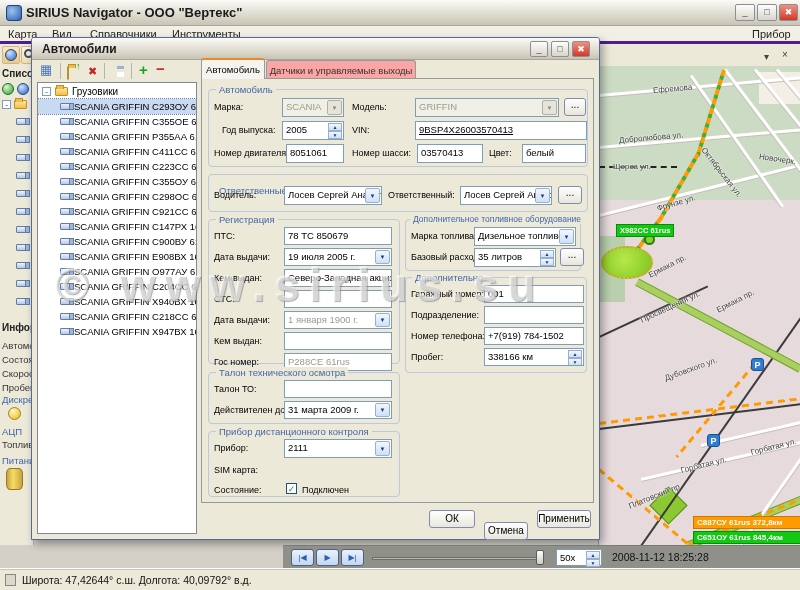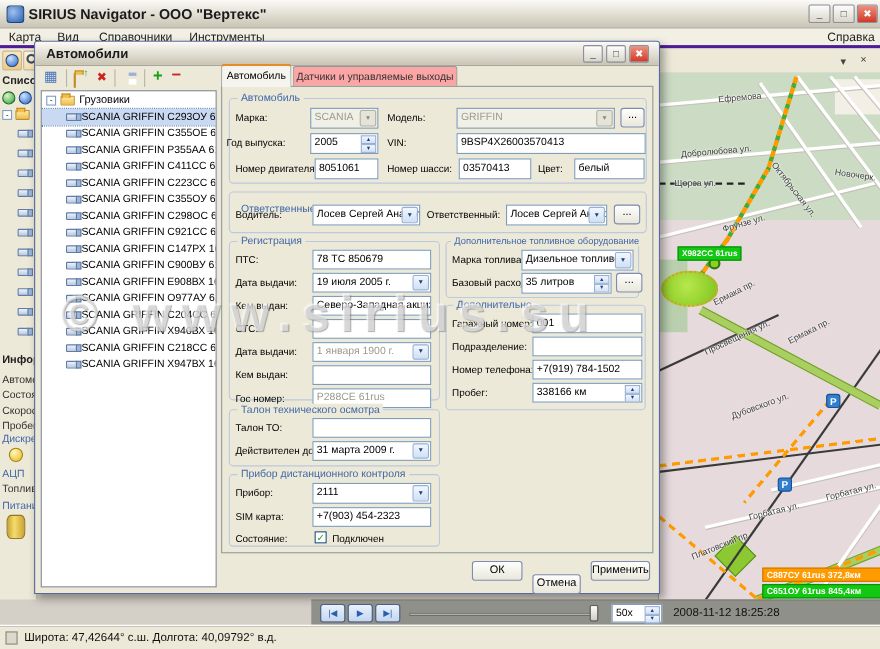--- a/index.html
+++ b/index.html
@@ -147,21 +147,21 @@
   <div class="abs winbtn" style="left:735px;">_</div>
   <div class="abs winbtn" style="left:757px;">□</div>
   <div class="abs winbtn close" style="left:779px;width:19px;">✖</div>
 </div>
 
 <div class="abs" id="menubar">
   <span class="abs menu-item" style="left:8px;">Карта</span>
   <span class="abs menu-item" style="left:52px;">Вид</span>
   <span class="abs menu-item" style="left:90px;">Справочники</span>
   <span class="abs menu-item" style="left:172px;">Инструменты</span>
-  <span class="abs menu-item" style="left:752px;">Справка</span>
+  <span class="abs menu-item" style="left:752px;">Прибор</span>
 </div>
 
 <div class="abs" id="sidebar">
   <div class="abs tool16" style="left:2px;top:2px;background:linear-gradient(#fde7c0,#f4c878);">
     <div class="abs circ-blue" style="left:2px;top:2px;"></div>
   </div>
   <div class="abs tool16" style="left:21px;top:2px;">
     <div class="abs mag" style="left:2px;top:2px;"></div>
   </div>
   <div class="abs side-head" style="left:2px;top:24px;">Список</div>
@@ -358,27 +358,27 @@
 
   <div class="abs" id="form-panel">
 
     <div class="grp" style="left:6px;top:10px;width:380px;height:78px;"></div>
     <div class="legend" style="left:14px;top:5px;">Автомобиль</div>
     <div class="flbl" style="left:12px;top:23px;">Марка:</div>
     <div class="field disabled" style="left:80px;top:19px;width:62px;height:19px;"><span>SCANIA</span><span class="dd disabled">▼</span></div>
     <div class="flbl" style="left:150px;top:23px;">Модель:</div>
     <div class="field disabled" style="left:213px;top:19px;width:144px;height:19px;"><span>GRIFFIN</span><span class="dd disabled">▼</span></div>
     <div class="xpbtn" style="left:362px;top:19px;width:22px;height:18px;">...</div>
-    <div class="flbl" style="left:4px;top:46px;text-align:center;">Год выпуска:</div>
+    <div class="flbl" style="left:20px;top:46px;text-align:center;">Год выпуска:</div>
     <div class="field" style="left:80px;top:42px;width:62px;height:19px;"><span>2005</span><span class="spin-btns">
           <span>▲</span>
           <span>▼</span>
         </span></div>
     <div class="flbl" style="left:150px;top:46px;">VIN:</div>
-    <div class="field" style="left:213px;top:42px;width:172px;height:19px;">9BSP4X26003570413</div>
+    <div class="field" style="left:213px;top:42px;width:172px;height:19px;text-decoration:underline;">9BSP4X26003570413</div>
     <div class="flbl" style="left:12px;top:69px;">Номер двигателя:</div>
     <div class="field" style="left:84px;top:65px;width:58px;height:19px;">8051061</div>
     <div class="flbl" style="left:150px;top:69px;">Номер шасси:</div>
     <div class="field" style="left:215px;top:65px;width:66px;height:19px;">03570413</div>
     <div class="flbl" style="left:287px;top:69px;">Цвет:</div>
     <div class="field" style="left:320px;top:65px;width:64px;height:19px;">белый</div>
 
     <div class="grp" style="left:6px;top:95px;width:380px;height:38px;"></div>
     <div class="legend" style="left:14px;top:106px;">Ответственные лица</div>
     <div class="flbl" style="left:12px;top:111px;">Водитель:</div>
@@ -409,21 +409,20 @@
     <div class="flbl" style="left:12px;top:305px;">Талон ТО:</div>
     <div class="field" style="left:82px;top:301px;width:108px;height:18px;"></div>
     <div class="flbl" style="left:12px;top:326px;">Действителен до:</div>
     <div class="field" style="left:82px;top:322px;width:108px;height:18px;"><span>31  марта  2009 г.</span><span class="dd">▼</span></div>
 
     <div class="grp" style="left:6px;top:352px;width:192px;height:66px;"></div>
     <div class="legend" style="left:14px;top:347px;">Прибор дистанционного контроля</div>
     <div class="flbl" style="left:12px;top:364px;">Прибор:</div>
     <div class="field" style="left:82px;top:360px;width:108px;height:19px;"><span>2111</span><span class="dd">▼</span></div>
     <div class="flbl" style="left:12px;top:386px;">SIM карта:</div>
-    <div class="field" style="left:82px;top:382px;width:108px;height:18px;">+7(903) 454-2323</div>
     <div class="flbl" style="left:12px;top:406px;">Состояние:</div>
     <div class="checkbox" style="left:84px;top:404px;">✓</div>
     <div class="flbl" style="left:100px;top:406px;">Подключен</div>
 
     <div class="grp" style="left:203px;top:140px;width:176px;height:52px;"></div>
     <div class="legend" style="left:208px;top:135px;font-size:8.5px;">Дополнительное топливное оборудование</div>
     <div class="flbl" style="left:209px;top:152px;">Марка топлива:</div>
     <div class="field" style="left:272px;top:148px;width:102px;height:19px;"><span>Дизельное топливо</span><span class="dd">▼</span></div>
     <div class="flbl" style="left:209px;top:173px;">Базовый расход:</div>
     <div class="field" style="left:272px;top:169px;width:82px;height:19px;"><span>35 литров</span><span class="spin-btns">

